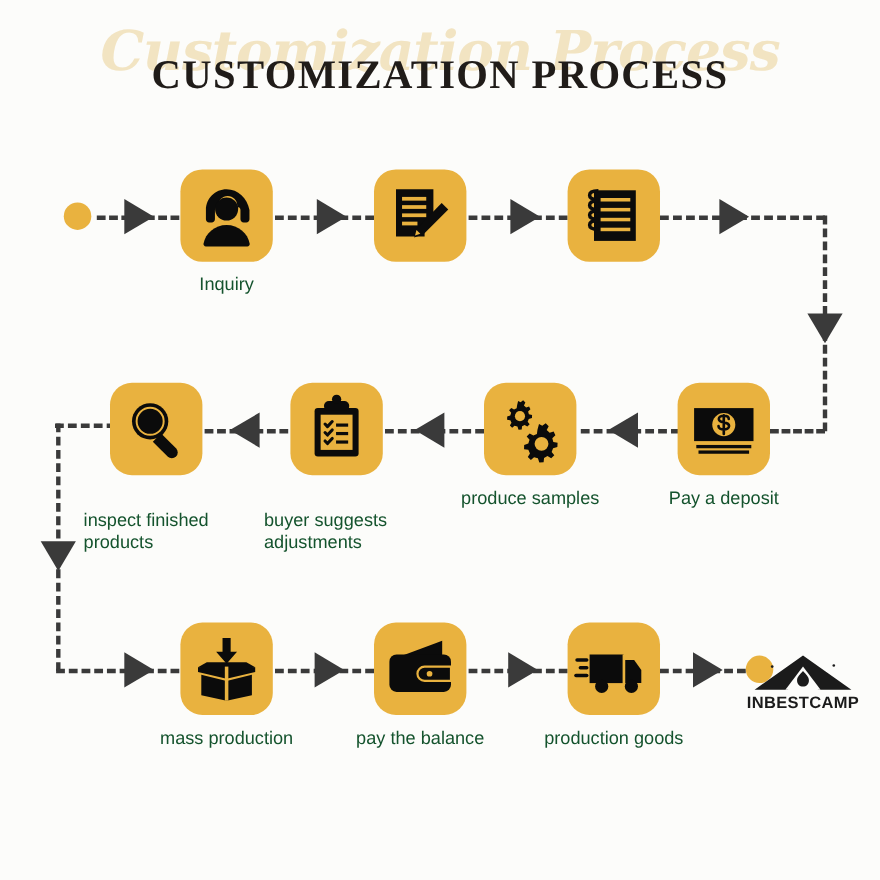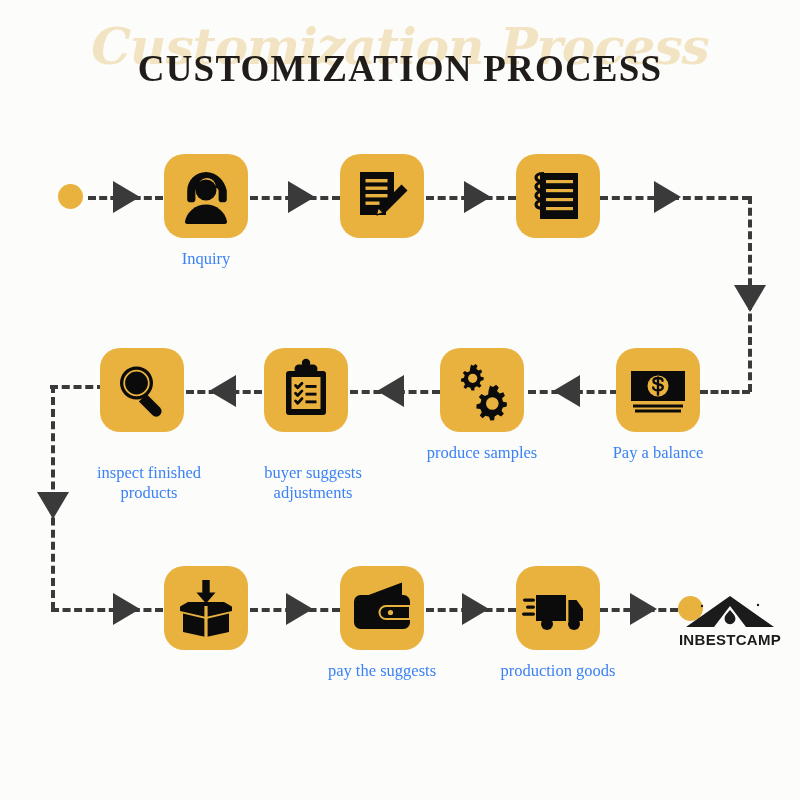--- a/index.html
+++ b/index.html
@@ -49,25 +49,25 @@
     background:#e9b23f;
     margin:0 auto;
     position:relative;
     box-sizing:border-box;
   }
   .tile svg{position:absolute;left:0;top:0;width:84px;height:84px;display:block;}
   .caption{
     margin-top:11px;
     font-size:16.5px;
     line-height:20px;
-    color:#3b82f6;
+    color:#14532d;
     text-align:center;
-    font-family:Liberation Serif, serif;
-  }
-  .caption.left{text-align:center;padding-left:14px;margin-top:31px;}
+    font-family:Liberation Sans, sans-serif;
+  }
+  .caption.left{text-align:left;padding-left:14px;margin-top:31px;}
 
   
   .dot{
     position:absolute;width:25px;height:25px;border-radius:50%;
     background:#e9b23f;
   }
 
   
   .dash-h{
     position:absolute;height:0;
@@ -205,21 +205,21 @@
   <div class="node" style="left:578px;top:348px;">
     <div class="tile">
       <svg viewBox="0 0 84 84">
         <rect x="15" y="23" width="54" height="30" fill="#0b0b0b"></rect>
         <circle cx="42" cy="38" r="10.5" fill="#e9b23f"></circle>
         <path d="M42 29.5v17M46.5 32.8c0-1.7-2-2.8-4.5-2.8s-4.5 1.2-4.5 2.9 2 2.6 4.5 3.1 4.8 1.4 4.8 3.3-2.3 3.1-4.8 3.1-4.8-1.2-4.8-3" stroke="#0b0b0b" stroke-width="2.4" fill="none" stroke-linecap="round"></path>
         <rect x="17" y="56.5" width="50" height="3" fill="#0b0b0b"></rect>
         <rect x="19" y="61.5" width="46" height="3" fill="#0b0b0b"></rect>
       </svg>
     </div>
-    <div class="caption">Pay a balance</div>
+    <div class="caption">Pay a deposit</div>
   </div>
 
   <div class="node" style="left:402px;top:348px;">
     <div class="tile">
       <svg viewBox="0 0 84 84">
         <path d="M31 16.5l2.3 1.2 2.3-1.8 2 2.1-1.3 2.6 2 1.9 2.7-1 1.2 2.6-2.1 2 .7 2.6 2.9.5-.1 2.9-2.9.8-1 2.5 1.8 2.3-2.1 2-2.5-1.4-2.3 1.3-.3 2.9-2.9.1-1-2.8-2.6-.8-2.2 1.9-2.1-2 1.5-2.5-1.1-2.4-2.9-.4.1-2.9 2.8-1 .8-2.5-1.9-2.2 2-2.1 2.5 1.4 2.4-1.1.4-2.9z" fill="#0b0b0b"></path>
         <circle cx="32.7" cy="30.3" r="4.6" fill="#e9b23f"></circle>
         <path d="M50 37.5l3 1.6 3.1-2.4 2.7 2.8-1.8 3.4 2.7 2.6 3.6-1.3 1.6 3.5-2.8 2.6.9 3.5 3.9.7-.2 3.9-3.9 1-1.3 3.4 2.4 3-2.8 2.7-3.4-1.9-3.1 1.8-.4 3.9-3.9.2-1.3-3.8-3.5-1-2.9 2.5-2.8-2.7 2-3.3-1.5-3.3-3.9-.5.1-3.9 3.8-1.3 1.1-3.4-2.6-2.9 2.7-2.8 3.4 1.8 3.2-1.4.5-3.9z" fill="#0b0b0b"></path>
         <circle cx="52.3" cy="55.5" r="6.3" fill="#e9b23f"></circle>
       </svg>
@@ -264,32 +264,33 @@
     <div class="tile">
       <svg viewBox="0 0 84 84">
         <path d="M38.3 14h7.4v12.5h5.8L42 37.5 32.5 26.5h5.8z" fill="#0b0b0b"></path>
         <path d="M16 40.5h52v4.5l-26 6-26-6z" fill="#0b0b0b"></path>
         <path d="M19 47.5l23 5.5v18L19 66z" fill="#0b0b0b"></path>
         <path d="M65 47.5L42 53v18l23-5z" fill="#0b0b0b"></path>
         <path d="M16 40.5l8-4.5h36l8 4.5-26 6z" fill="#0b0b0b"></path>
         <rect x="40.4" y="40" width="3.2" height="31" fill="#e9b23f"></rect>
       </svg>
     </div>
+    <div class="caption">mass production</div>
   </div>
 
   <div class="node" style="left:302px;top:566px;">
     <div class="tile">
       <svg viewBox="0 0 84 84">
         <path d="M26 30L62 16.5v13.5z" fill="#0b0b0b"></path>
         <rect x="14" y="29" width="56" height="34" rx="6.5" fill="#0b0b0b"></rect>
         <path d="M46 40h24v13H46a6.5 6.5 0 0 1 0-13z" fill="#0b0b0b" stroke="#e9b23f" stroke-width="2"></path>
         <circle cx="50.5" cy="46.5" r="2.6" fill="#e9b23f"></circle>
       </svg>
     </div>
-    <div class="caption">pay the suggests</div>
+    <div class="caption">pay the balance</div>
   </div>
 
   <div class="node" style="left:478px;top:566px;">
     <div class="tile">
       <svg viewBox="0 0 84 84">
         <rect x="20" y="29" width="31" height="26" fill="#0b0b0b"></rect>
         <path d="M51 34h9.5l6.5 9v12H51z" fill="#0b0b0b"></path>
         <rect x="50" y="29" width="2.4" height="27" fill="#e9b23f"></rect>
         <circle cx="31" cy="58" r="6" fill="#0b0b0b"></circle>
         <circle cx="58" cy="58" r="6" fill="#0b0b0b"></circle>

